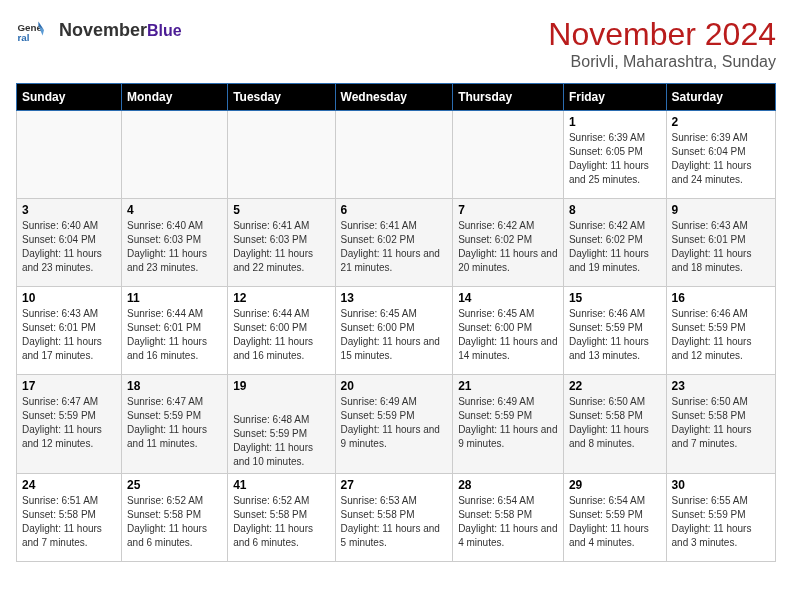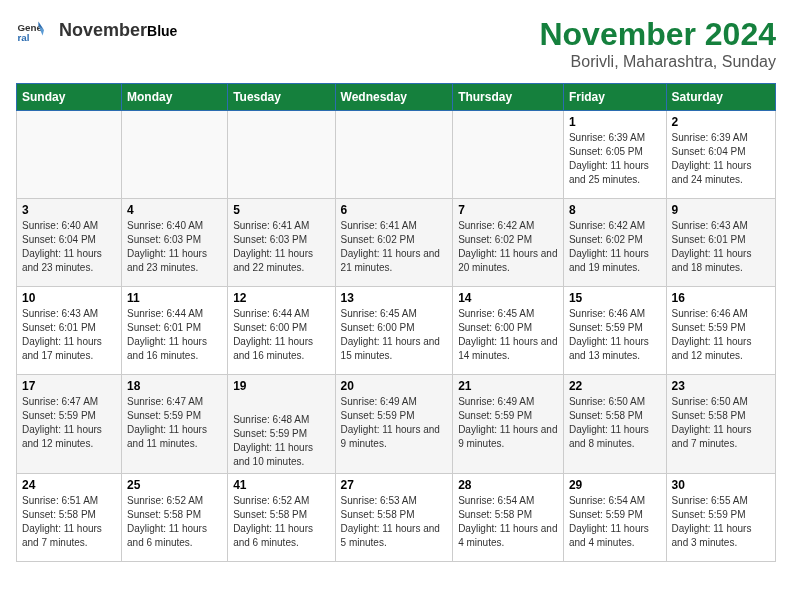--- a/index.html
+++ b/index.html
@@ -20,47 +20,47 @@
       display: flex;
       align-items: center;
       gap: 15px;
     }
     .logo-text-general {
       font-size: 18px;
       font-weight: bold;
       color: #333;
     }
     .logo-text-blue {
-      font-size: 14px;
+      font-size: 16px;
       font-weight: bold;
-      color: #000000;
+      color: #4c1d95;
     }
     .logo-icon {
       width: 28px;
       height: 28px;
     }
     .title-block {
       text-align: right;
     }
     .calendar-title {
       font-size: 32px;
-      font-weight: bold;
-      color: #15803d;
+      font-weight: normal;
+      color: #b91c1c;
     }
     .calendar-subtitle {
       font-size: 16px;
       color: #555;
     }
     table {
       width: 100%;
       border-collapse: collapse;
       font-size: 11px;
     }
     thead tr th {
-      background-color: #15803d;
+      background-color: #000000;
       color: #fff;
       text-align: left;
       padding: 6px 5px;
       font-size: 12px;
       border: 1px solid #2b6cb0;
     }
     tbody tr td {
       border: 1px solid #ccc;
       vertical-align: top;
       padding: 4px 5px;

